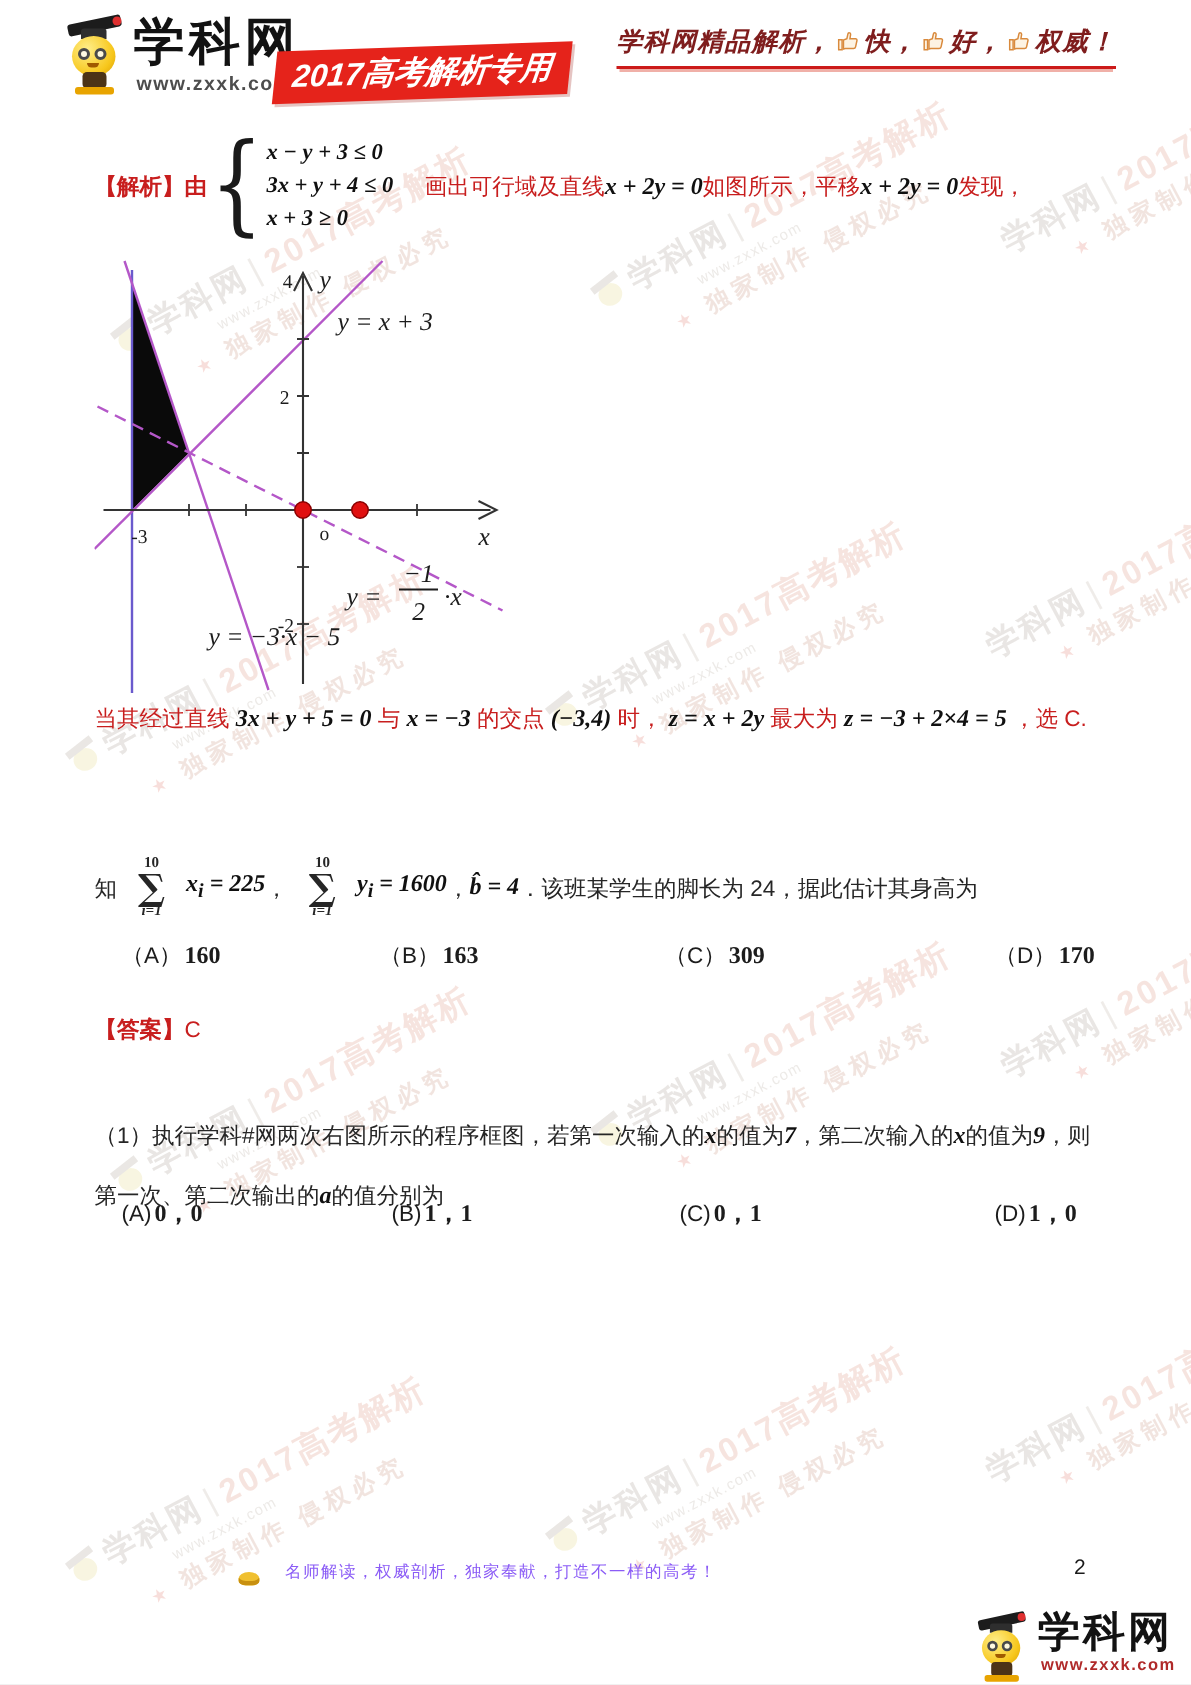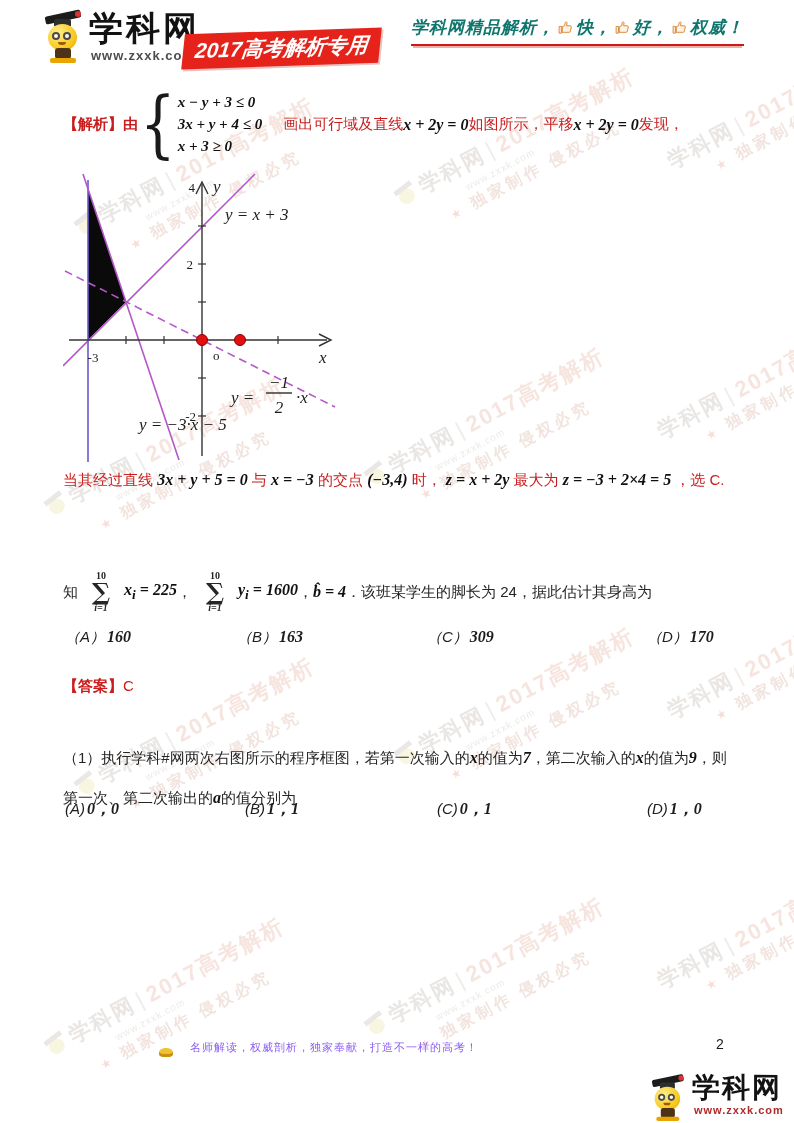--- a/index.html
+++ b/index.html
@@ -41,21 +41,21 @@
   .m-mouth{position:absolute;top:18px;left:10px;width:8px;height:3px;border-radius:0 0 6px 6px;background:#a05a00;}
   .m-body{position:absolute;bottom:5px;left:10px;width:16px;height:11px;background:#4c3317;border-radius:3px;}
   .m-base{position:absolute;bottom:1px;left:5px;width:26px;height:5px;background:#e8a400;border-radius:2px;}
   .brand{position:absolute;left:45px;top:10px;display:flex;align-items:flex-start;}
   .brand-name{font-size:34px;font-weight:900;color:#121212;letter-spacing:3px;line-height:1.1;margin-left:8px;}
   .brand-url{font-size:13px;font-weight:bold;color:#4d4d4d;letter-spacing:1px;margin:1px 0 0 10px;}
   .ribbon{position:absolute;left:183px;top:31px;background:var(--ribbon);color:#fff;
     font-size:21px;font-weight:bold;font-style:italic;padding:3px 12px 4px 12px;
     transform:rotate(-2deg) skewX(-8deg);box-shadow:2px 2px 0 rgba(150,20,10,.25);white-space:nowrap;}
   .slogan-main{position:absolute;right:50px;top:16px;font-size:17px;font-weight:bold;font-style:italic;
-    color:#0f766e;letter-spacing:1px;padding-bottom:5px;border-bottom:2px solid #cc1a1a;
+    color:#7f1d1d;letter-spacing:1px;padding-bottom:5px;border-bottom:2px solid #cc1a1a;
     box-shadow:0 4px 0 -2px #f0b0a8;display:flex;align-items:center;gap:2px;white-space:nowrap;}
   .thumb{width:17px;height:17px;vertical-align:-3px;}
   .slogan-sub{position:absolute;right:50px;top:53px;font-size:17px;color:#d05028;letter-spacing:3px;white-space:nowrap;}
   .red{color:var(--red);}
   .bold{font-weight:bold;}
   .math{font-family:"Liberation Serif","DejaVu Serif",serif;font-style:italic;font-weight:bold;color:#101010;font-size:16px;}
   .line{position:absolute;font-size:15px;z-index:2;margin-top:16px;}
   
   .sol4{position:absolute;left:63px;top:94px;width:700px;display:flex;align-items:center;z-index:2;font-size:15px;}
   .brace{font-family:"DejaVu Serif",serif;font-size:56px;font-weight:400;line-height:.9;transform:scaleY(1.3);color:#1a1a1a;margin:0 2px;}
@@ -68,21 +68,21 @@
   .fig-tick{font-family:"Liberation Serif","DejaVu Serif",serif;font-size:13px;fill:#1c1c1c;}
   
   .concl{left:63px;top:452px;width:710px;line-height:24px;}
   
   .para{position:absolute;left:63px;top:492px;width:697px;line-height:40px;font-size:15px;color:var(--ink);z-index:2;}
   .sumline{position:absolute;left:63px;top:566px;height:52px;display:flex;align-items:center;font-size:15px;z-index:2;}
   .sigma{display:inline-flex;flex-direction:column;align-items:center;line-height:1;margin:0 14px;}
   .s-top{font-size:10px;font-weight:bold;font-family:"Liberation Serif",serif;}
   .s-sym{font-size:24px;font-weight:bold;font-family:"DejaVu Serif",serif;line-height:.9;}
   .s-bot{font-size:10px;font-weight:bold;font-style:italic;font-family:"Liberation Serif",serif;}
-  .optrow{position:absolute;left:0;top:0;width:700px;height:30px;z-index:2;font-style:italic;}
+  .optrow{position:absolute;left:16px;top:0;width:700px;height:30px;z-index:2;}
   .opt{position:absolute;font-size:15px;color:#1c1c1c;white-space:nowrap;}
   .opt-val{font-family:"Liberation Serif",serif;font-weight:bold;font-size:16px;margin-left:2px;}
   
   .footer-line{position:absolute;left:0;top:1036px;width:794px;height:30px;z-index:2;}
   .mini-icon{position:absolute;left:159px;top:12px;width:14px;height:9px;background:#f0c030;border-radius:50% 50% 35% 35%;box-shadow:inset 0 -3px 0 #c89010;}
   .footer-text{position:absolute;left:190px;top:4px;font-size:11px;color:#8b5cf6;letter-spacing:1px;}
   .page-num{position:absolute;left:716px;top:0px;font-size:14px;color:#1a1a1a;}
   .corner-logo{position:absolute;left:652px;top:1068px;display:flex;align-items:center;z-index:2;}
   .corner-logo .mascot{transform:scale(.88);transform-origin:bottom left;}
   .corner-name{font-size:28px;font-weight:900;color:#121212;letter-spacing:2px;line-height:1;margin-left:4px;}

